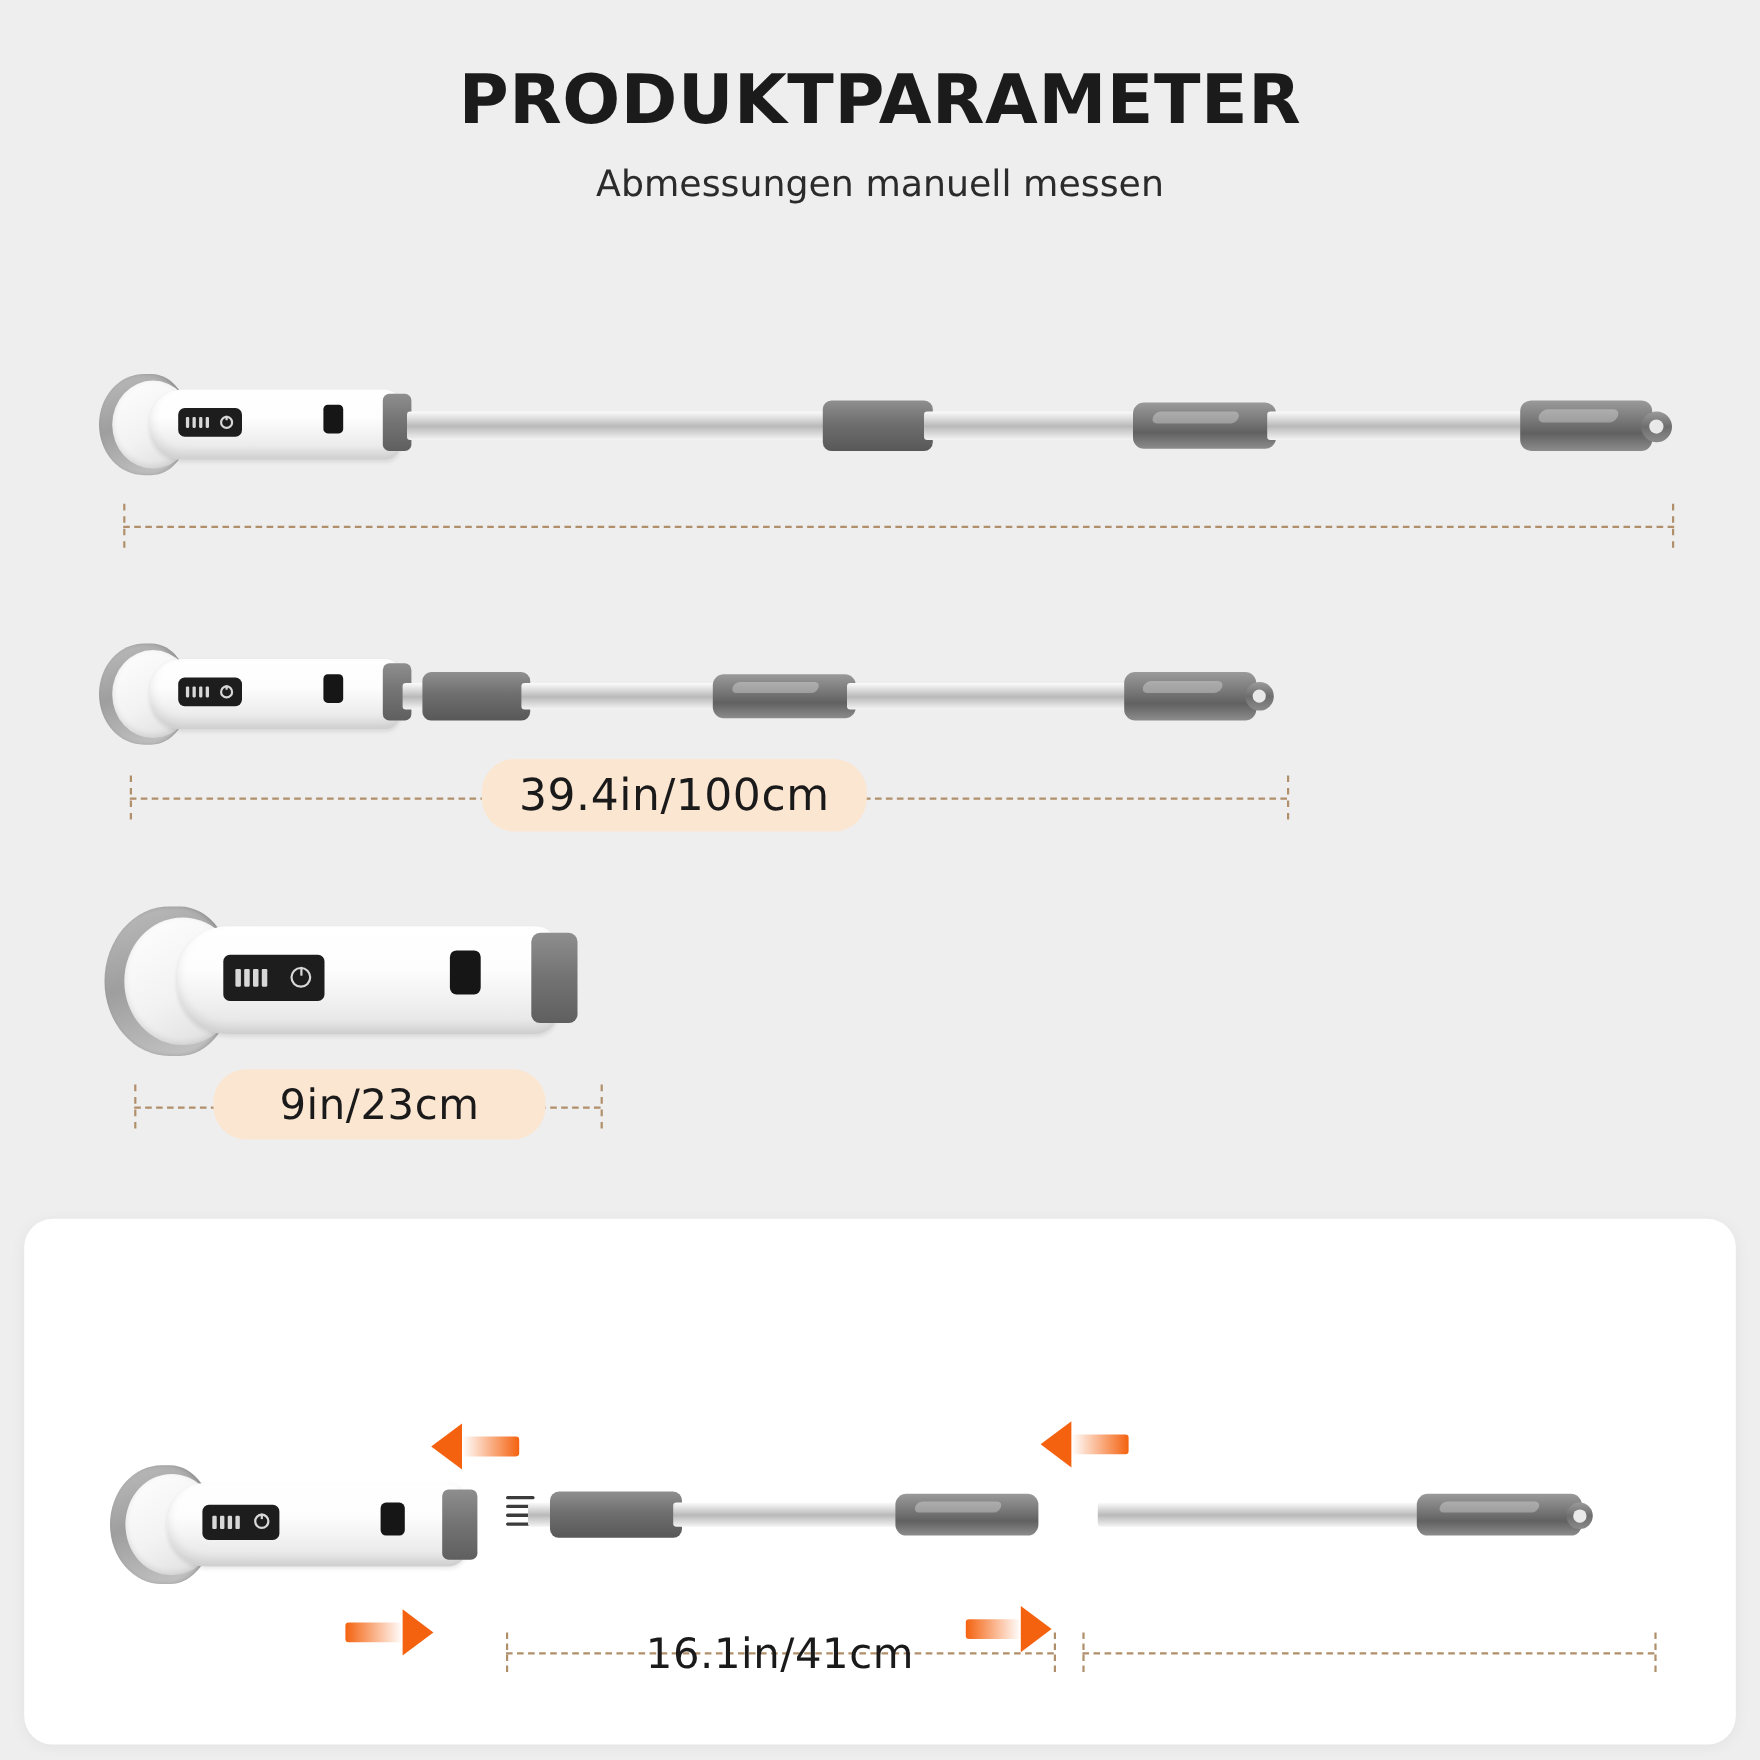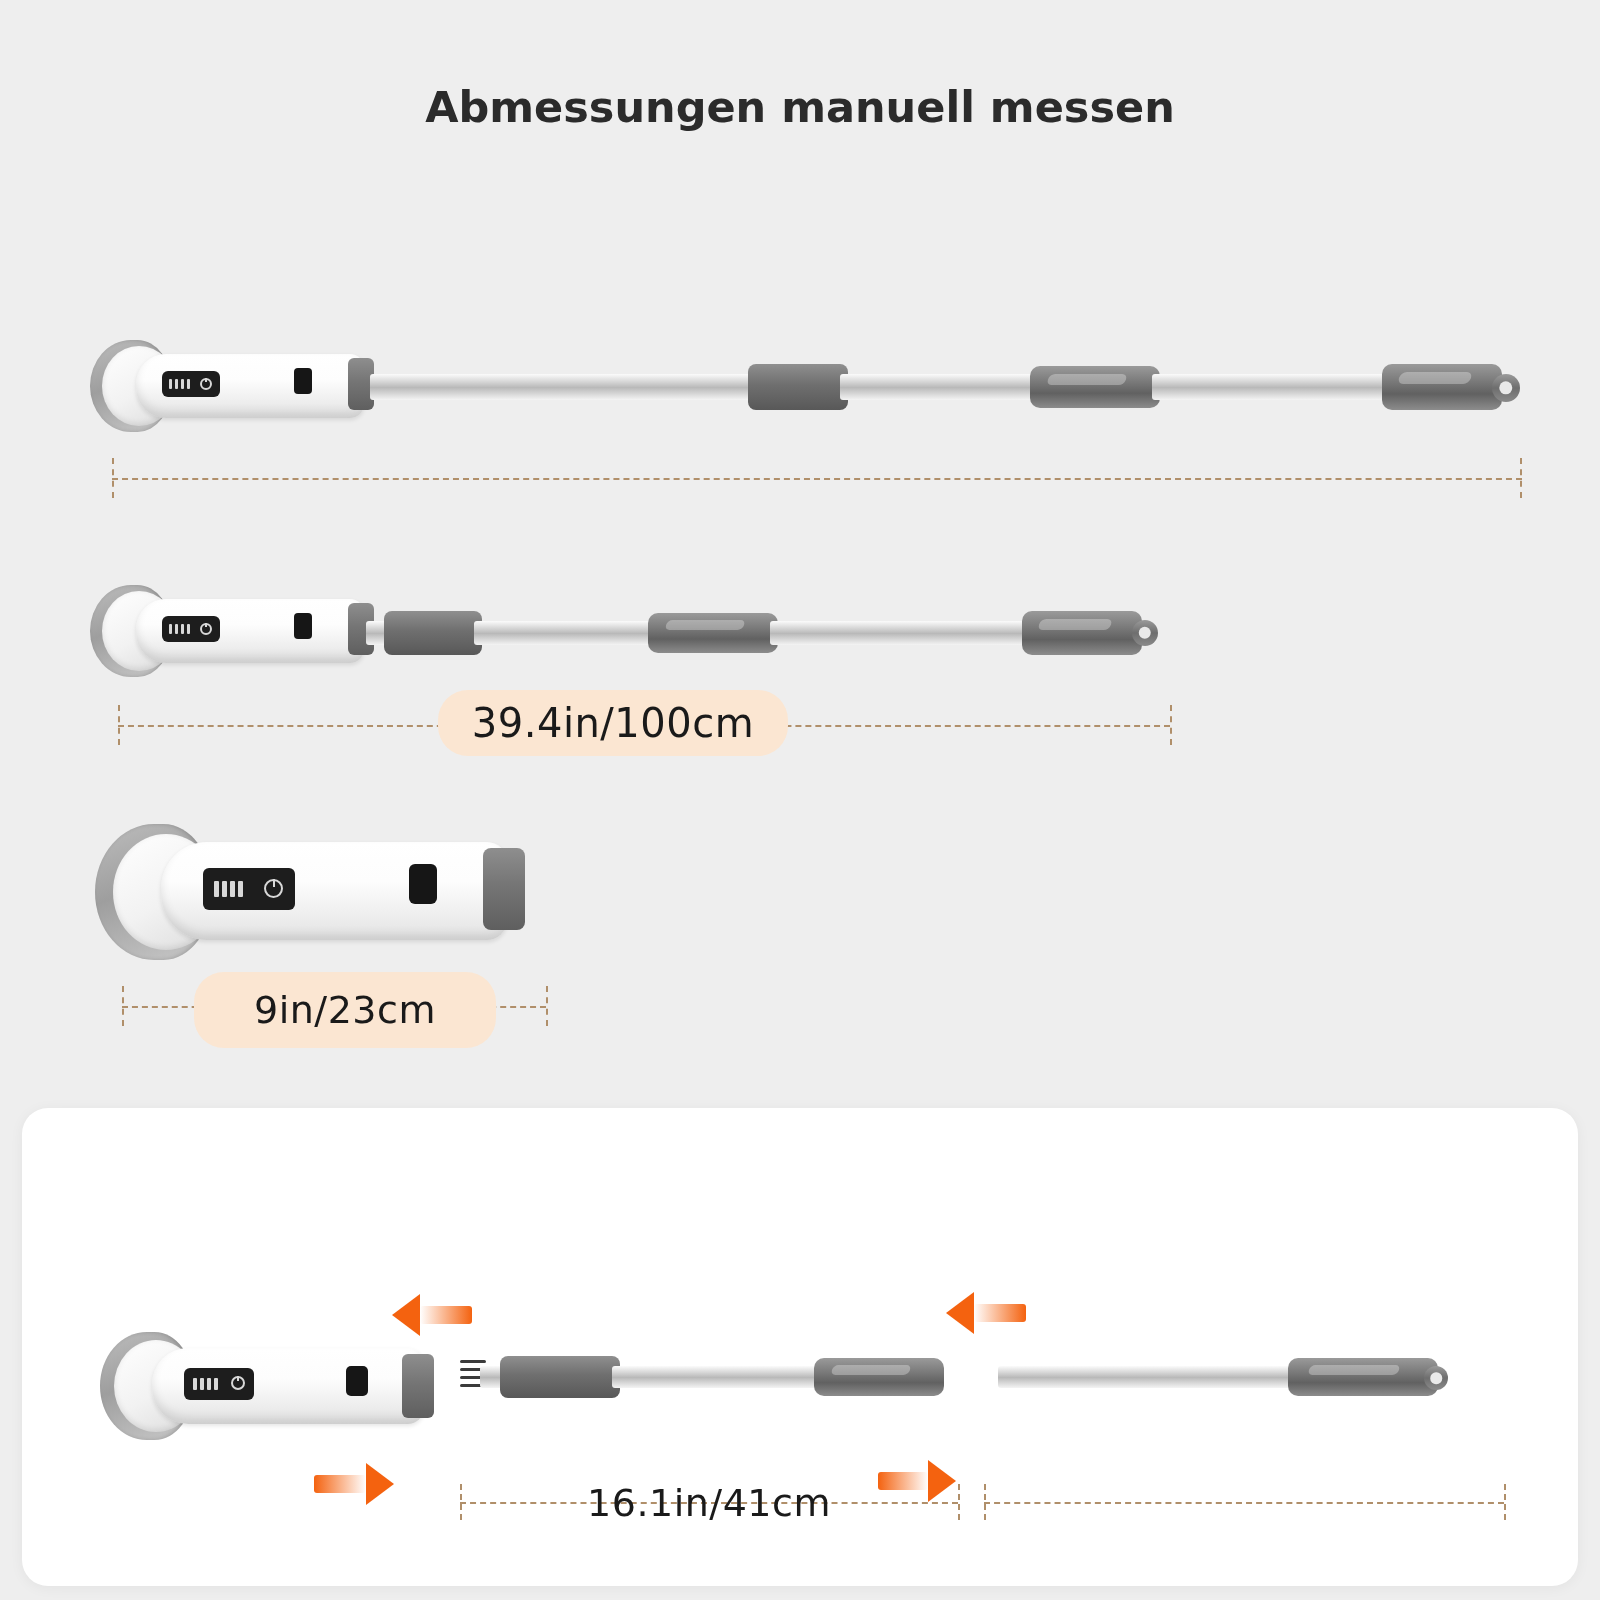--- a/index.html
+++ b/index.html
@@ -17,22 +17,22 @@
   .header { text-align: center; padding-top: 58px; }
   .title {
     font-size: 62px;
     font-weight: 800;
     letter-spacing: 0.5px;
     color: #1b1b1b;
     margin: 0;
     line-height: 1.05;
   }
   .subtitle {
-    font-size: 43px;
-    font-weight: 700;
+    font-size: 33px;
+    font-weight: 400;
     color: #2b2b2b;
     margin: 26px 0 0 0;
     line-height: 1.1;
   }
 
   
   .row { position: absolute; }
 
   .tool { position: absolute; }
 
@@ -220,20 +220,21 @@
     border-radius: 3px;
   }
   .arrow-tail.rev {
     background: linear-gradient(270deg, rgba(244,98,15,0) 0%, #f4620f 100%);
   }
 </style>
 </head>
 <body>
 
 <div class="header">
+  <h1 class="title">PRODUKTPARAMETER</h1>
   <p class="subtitle">Abmessungen manuell messen</p>
 </div>
 
 <div class="row" style="left:0; top:330px; width:1600px; height:170px;">
 
   <div class="tool" style="left:0; top:0; width:1600px; height:130px;">
 
     <div class="body-unit" style="left:90px; top:8px; width:280px; height:100px;">
       <div class="head-pad" style="left:0; top:2px; width:82px; height:92px;"></div>
       <div class="head-inner" style="left:12px; top:8px; width:74px; height:80px;"></div>
@@ -318,21 +319,21 @@
         <div class="pwr" style="right:12px; top:11px; width:19px; height:19px;"></div>
       </div>
       <div class="side-btn" style="left:314px; top:44px; width:28px; height:40px; border-radius:6px;"></div>
       <div class="collar" style="left:388px; top:28px; width:42px; height:82px; border-radius:8px;"></div>
     </div>
   </div>
 
   <div class="dimline" style="left:122px; top:186px; width:424px;"></div>
   <div class="tick" style="left:122px; top:166px; height:40px;"></div>
   <div class="tick" style="left:546px; top:166px; height:40px;"></div>
-  <div class="dim-label small" style="left:194px; top:152px; width:302px; height:76px;">9in/23cm</div>
+  <div class="dim-label small" style="left:194px; top:152px; width:302px; height:64px;">9in/23cm</div>
 </div>
 
 <div class="card">
 
   <div class="body-unit" style="left:78px; top:222px; width:350px; height:120px;">
     <div class="head-pad" style="left:0; top:2px; width:94px; height:108px;"></div>
     <div class="head-inner" style="left:14px; top:10px; width:84px; height:92px;"></div>
     <div class="handle-white" style="left:52px; top:18px; width:272px; height:76px; border-radius:36px 16px 16px 36px;"></div>
     <div class="btn-panel" style="left:84px; top:38px; width:70px; height:32px;">
       <div class="bars" style="left:9px; top:10px;">

